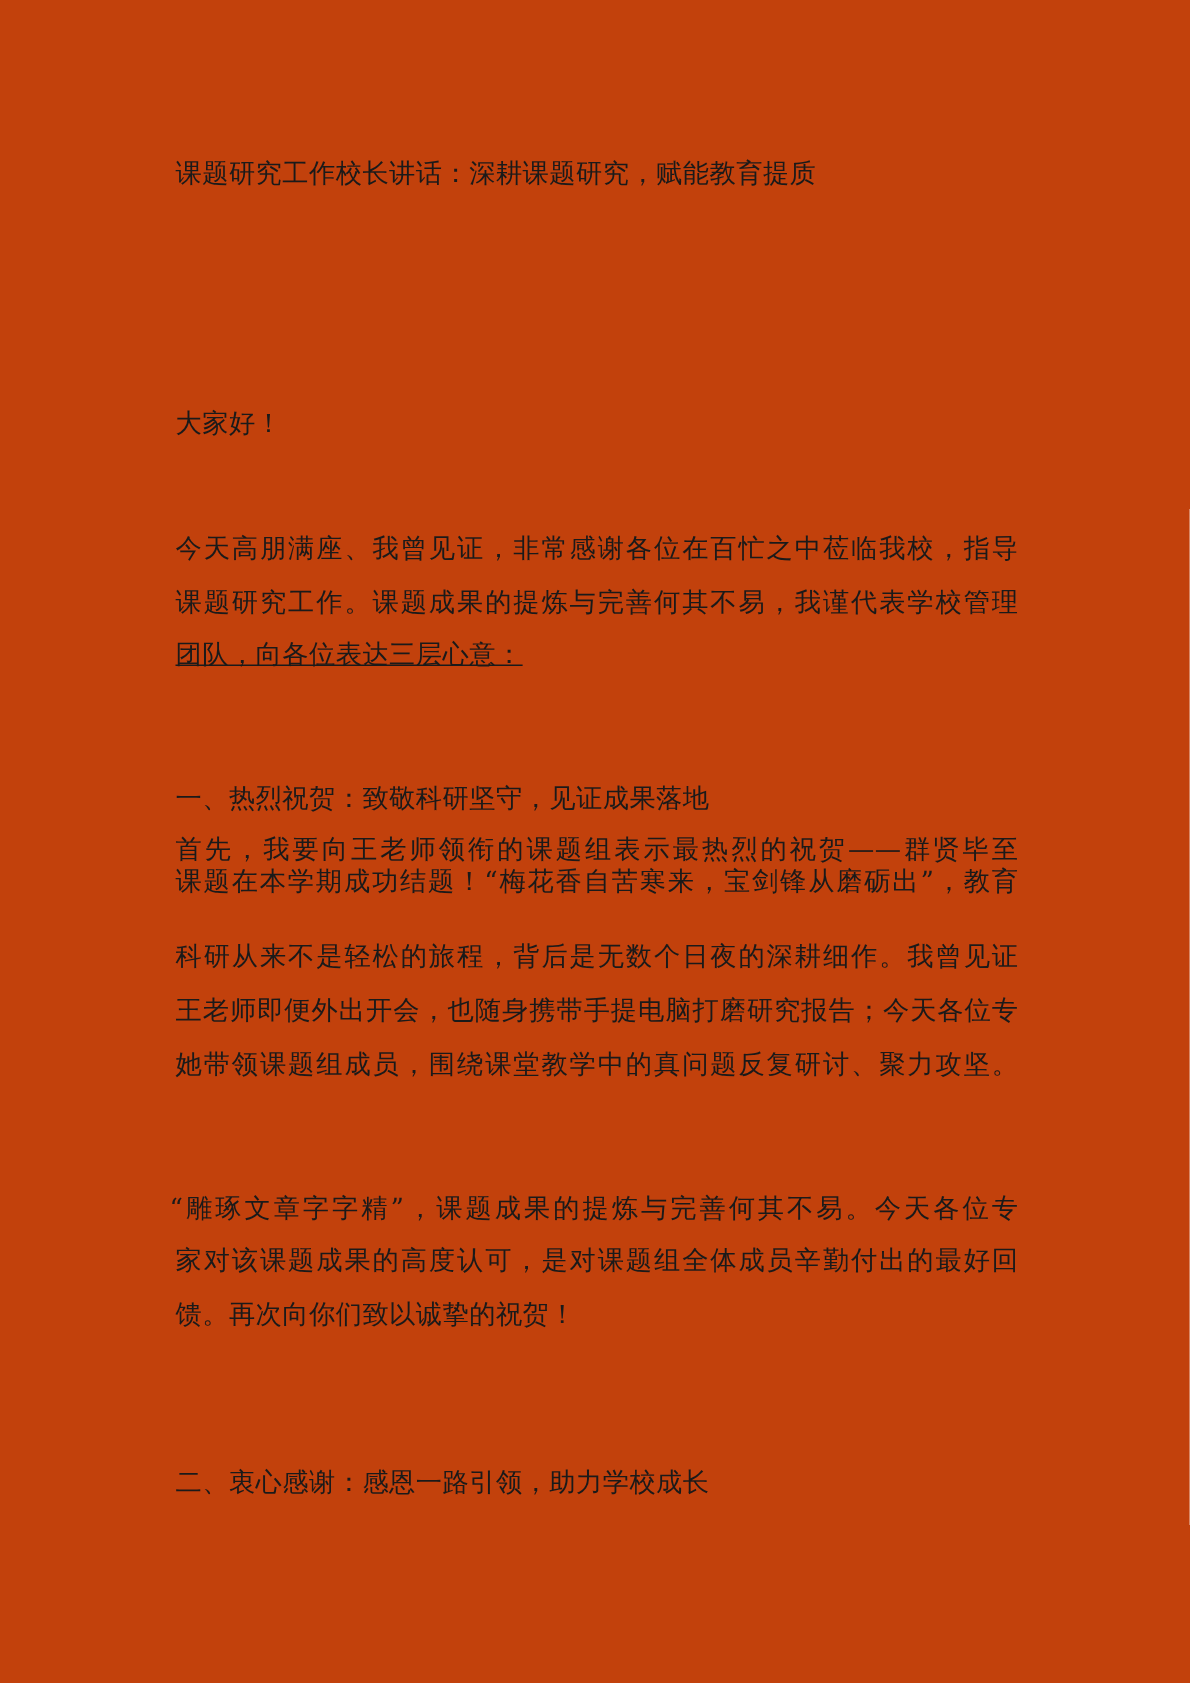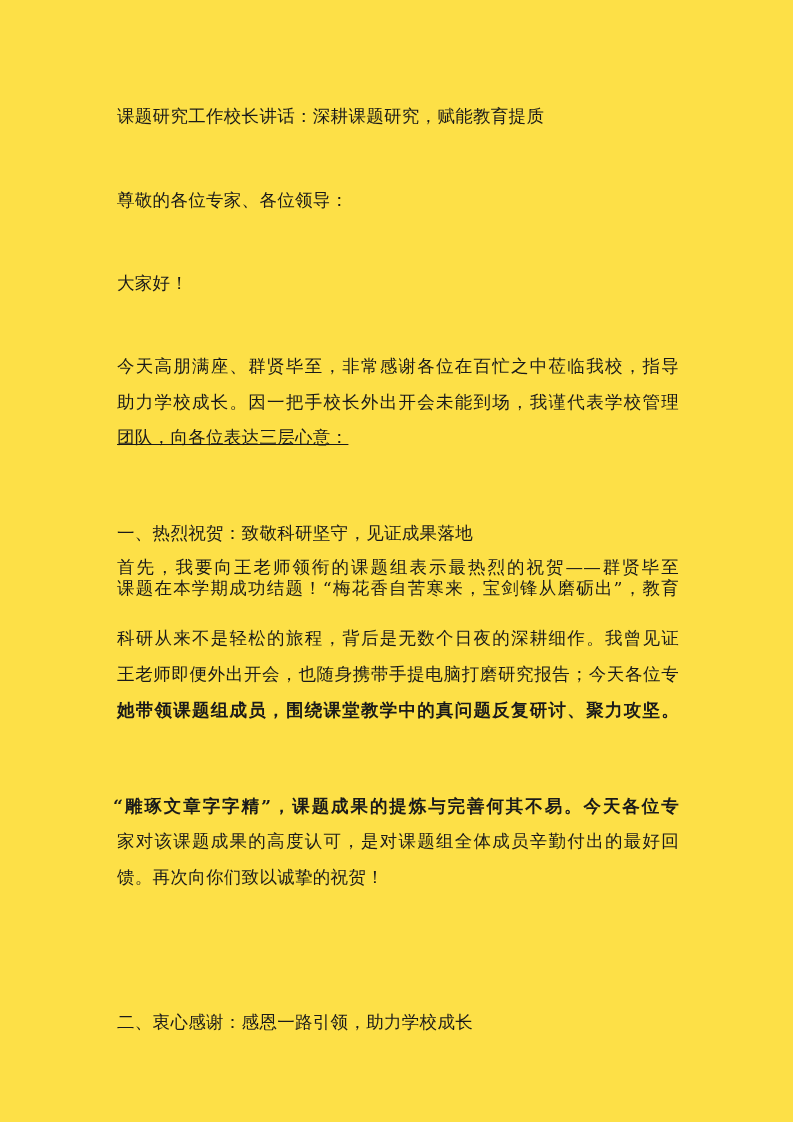--- a/index.html
+++ b/index.html
@@ -1,58 +1,57 @@
 <!DOCTYPE html>
 <html><head>
   <meta charset="utf-8">
   <style>
     html, body { margin: 0; padding: 0; background: #ffffff; }
     body { width: 793px; height: 1122px; position: relative; overflow: hidden; }
-    .page { position: absolute; left: 0; top: 0; width: 793px; height: 1122px; background: #fde047; }
+    .page { position: absolute; left: 0; top: 0; width: 793px; height: 1122px; background: #c2410c; }
     .line {
       position: absolute;
       left: 117px;
       white-space: nowrap;
       font-family: "DejaVu Serif", "Liberation Serif", serif;
       font-size: 17.5px;
       line-height: 20px;
       color: #1a1a1a;
       letter-spacing: 0.3px;
     }
     .justify { width: 562px; text-align: justify; text-align-last: justify; }
     .quote-start { left: 113px; }
   </style>
 </head>
 <body>
 
 <div class="page">
   <div class="line" style="top:106px;">课题研究工作校长讲话：深耕课题研究，赋能教育提质</div>
 
-  <div class="line" style="top:190px;">尊敬的各位专家、各位领导：</div>
 
   <div class="line" style="top:273px;">大家好！</div>
 
   <div>
-    <div class="line justify" style="top:356px;">今天高朋满座、群贤毕至，非常感谢各位在百忙之中莅临我校，指导</div>
-    <div class="line justify" style="top:392px;">助力学校成长。因一把手校长外出开会未能到场，我谨代表学校管理</div>
+    <div class="line justify" style="top:356px;">今天高朋满座、我曾见证，非常感谢各位在百忙之中莅临我校，指导</div>
+    <div class="line justify" style="top:392px;">课题研究工作。课题成果的提炼与完善何其不易，我谨代表学校管理</div>
     <div class="line" style="top:427px;text-decoration:underline;">团队，向各位表达三层心意：</div>
   </div>
 
   <div>
     <div class="line" style="top:523px;">一、热烈祝贺：致敬科研坚守，见证成果落地</div>
     <div>
       <div class="line justify" style="top:557px;">首先，我要向王老师领衔的课题组表示最热烈的祝贺——群贤毕至</div>
       <div class="line justify" style="top:578px;">课题在本学期成功结题！“梅花香自苦寒来，宝剑锋从磨砺出”，教育</div>
       <div class="line justify" style="top:628px;">科研从来不是轻松的旅程，背后是无数个日夜的深耕细作。我曾见证</div>
       <div class="line justify" style="top:664px;">王老师即便外出开会，也随身携带手提电脑打磨研究报告；今天各位专</div>
-      <div class="line justify" style="top:700px;font-weight:bold;">她带领课题组成员，围绕课堂教学中的真问题反复研讨、聚力攻坚。</div>
+      <div class="line justify" style="top:700px;">她带领课题组成员，围绕课堂教学中的真问题反复研讨、聚力攻坚。</div>
     </div>
     <div>
-      <div class="line justify quote-start" style="top:796px; width:566px;font-weight:bold;">“雕琢文章字字精”，课题成果的提炼与完善何其不易。今天各位专</div>
+      <div class="line justify quote-start" style="top:796px; width:566px;">“雕琢文章字字精”，课题成果的提炼与完善何其不易。今天各位专</div>
       <div class="line justify" style="top:831px;">家对该课题成果的高度认可，是对课题组全体成员辛勤付出的最好回</div>
       <div class="line" style="top:867px;">馈。再次向你们致以诚挚的祝贺！</div>
     </div>
   </div>
 
   <div>
-    <div class="line" style="top:979px;margin-top:33px;">二、衷心感谢：感恩一路引领，助力学校成长</div>
+    <div class="line" style="top:979px;">二、衷心感谢：感恩一路引领，助力学校成长</div>
   </div>
 </div>
 
 </body></html>

